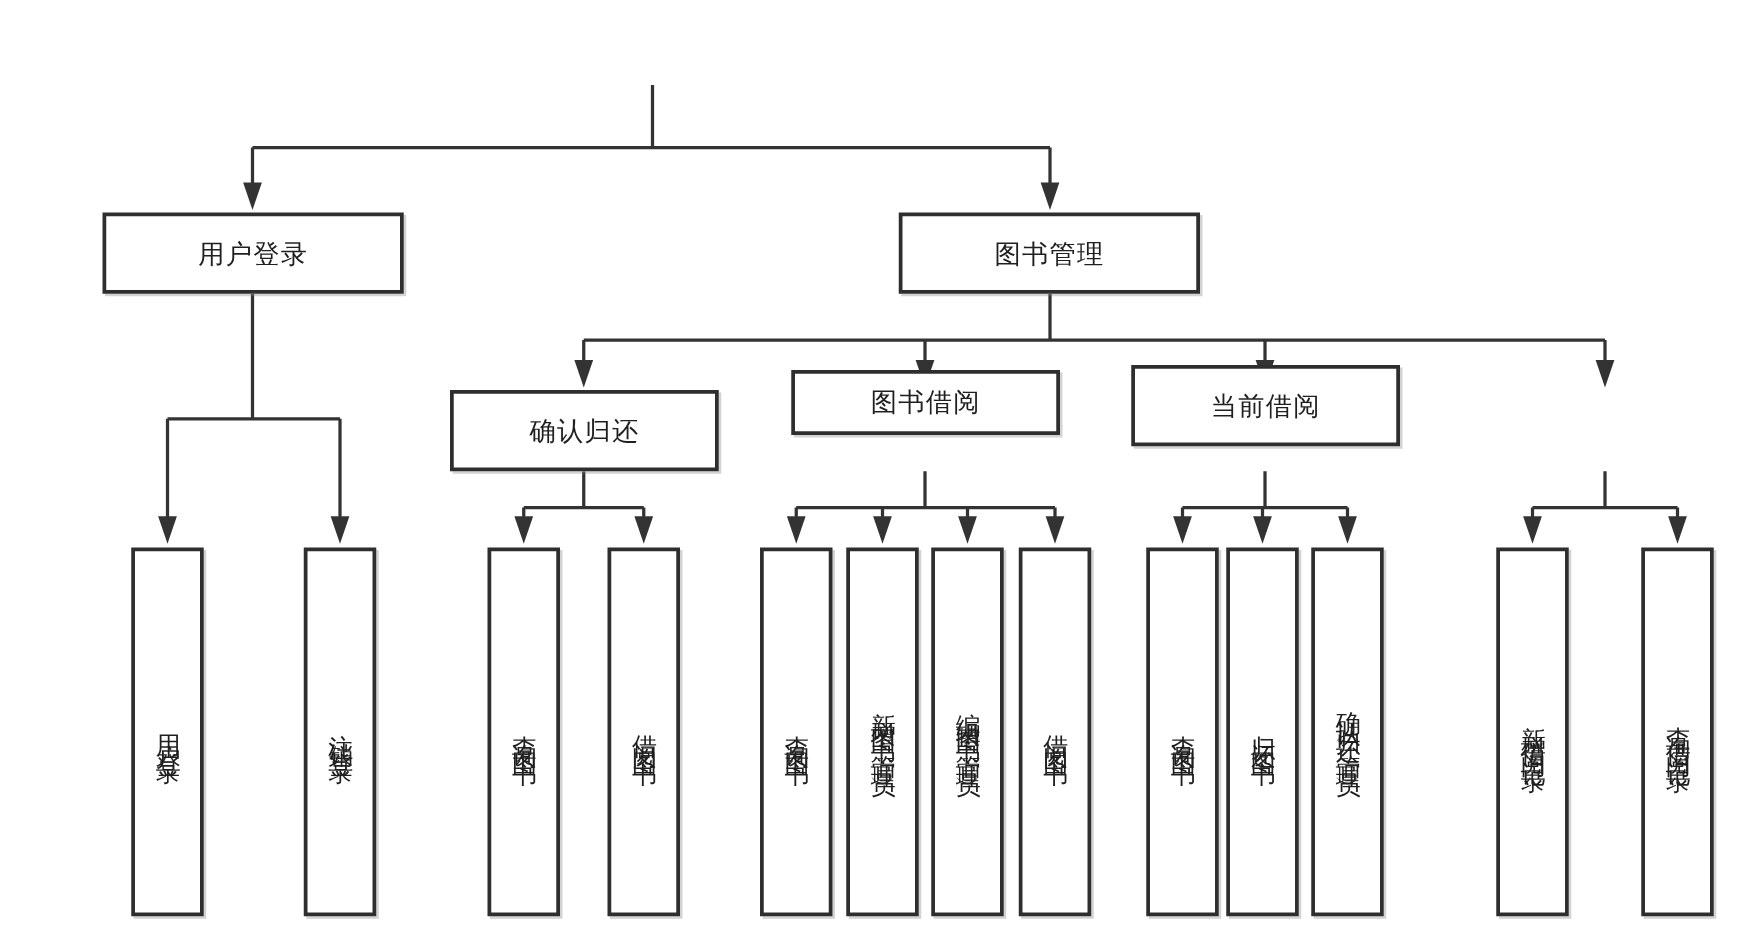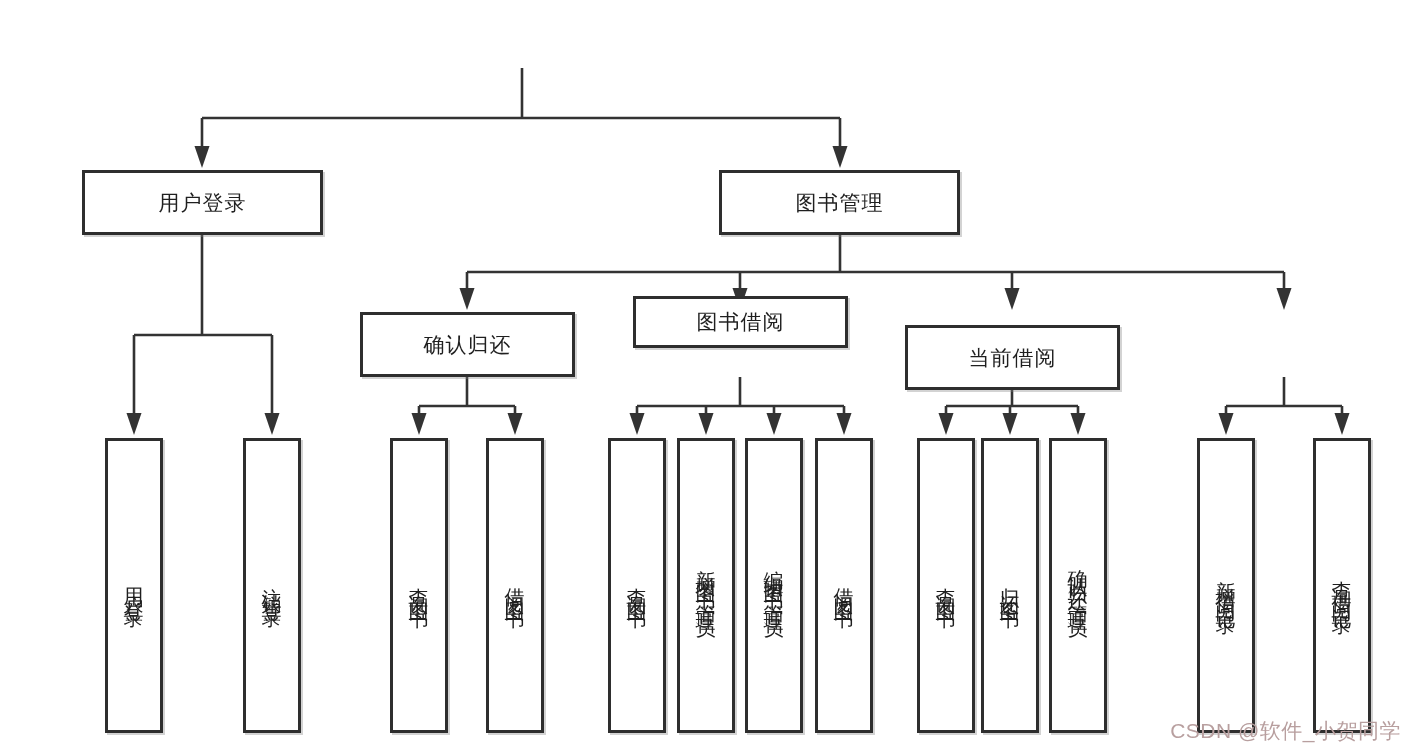--- a/index.html
+++ b/index.html
@@ -91,21 +91,21 @@
   <div class="hbox" style="left:719px; top:170px; width:241px; height:65px;">
     <span>图书管理</span>
   </div>
 
   <div class="hbox" style="left:360px; top:312px; width:215px; height:65px;">
     <span>确认归还</span>
   </div>
   <div class="hbox" style="left:633px; top:296px; width:215px; height:52px;">
     <span>图书借阅</span>
   </div>
-  <div class="hbox" style="left:905px; top:325px; width:215px; height:65px;">
+  <div class="hbox" style="left:905px; top:292px; width:215px; height:65px;">
     <span>当前借阅</span>
   </div>
 
   <div class="vbox" style="left:105px; top:438px; width:58px; height:295px;">
     <span>用户登录</span>
   </div>
   <div class="vbox" style="left:243px; top:438px; width:58px; height:295px;">
     <span>注销登录</span>
   </div>
 
@@ -139,14 +139,13 @@
     <span>确认归还（管理员）</span>
   </div>
 
   <div class="vbox" style="left:1197px; top:438px; width:58px; height:295px;">
     <span>新增借阅记录</span>
   </div>
   <div class="vbox" style="left:1313px; top:438px; width:58px; height:295px;">
     <span>查询借阅记录</span>
   </div>
 
-  <div class="watermark">CSDN @软件_小贺同学</div>
 </div>
 
 </body></html>

